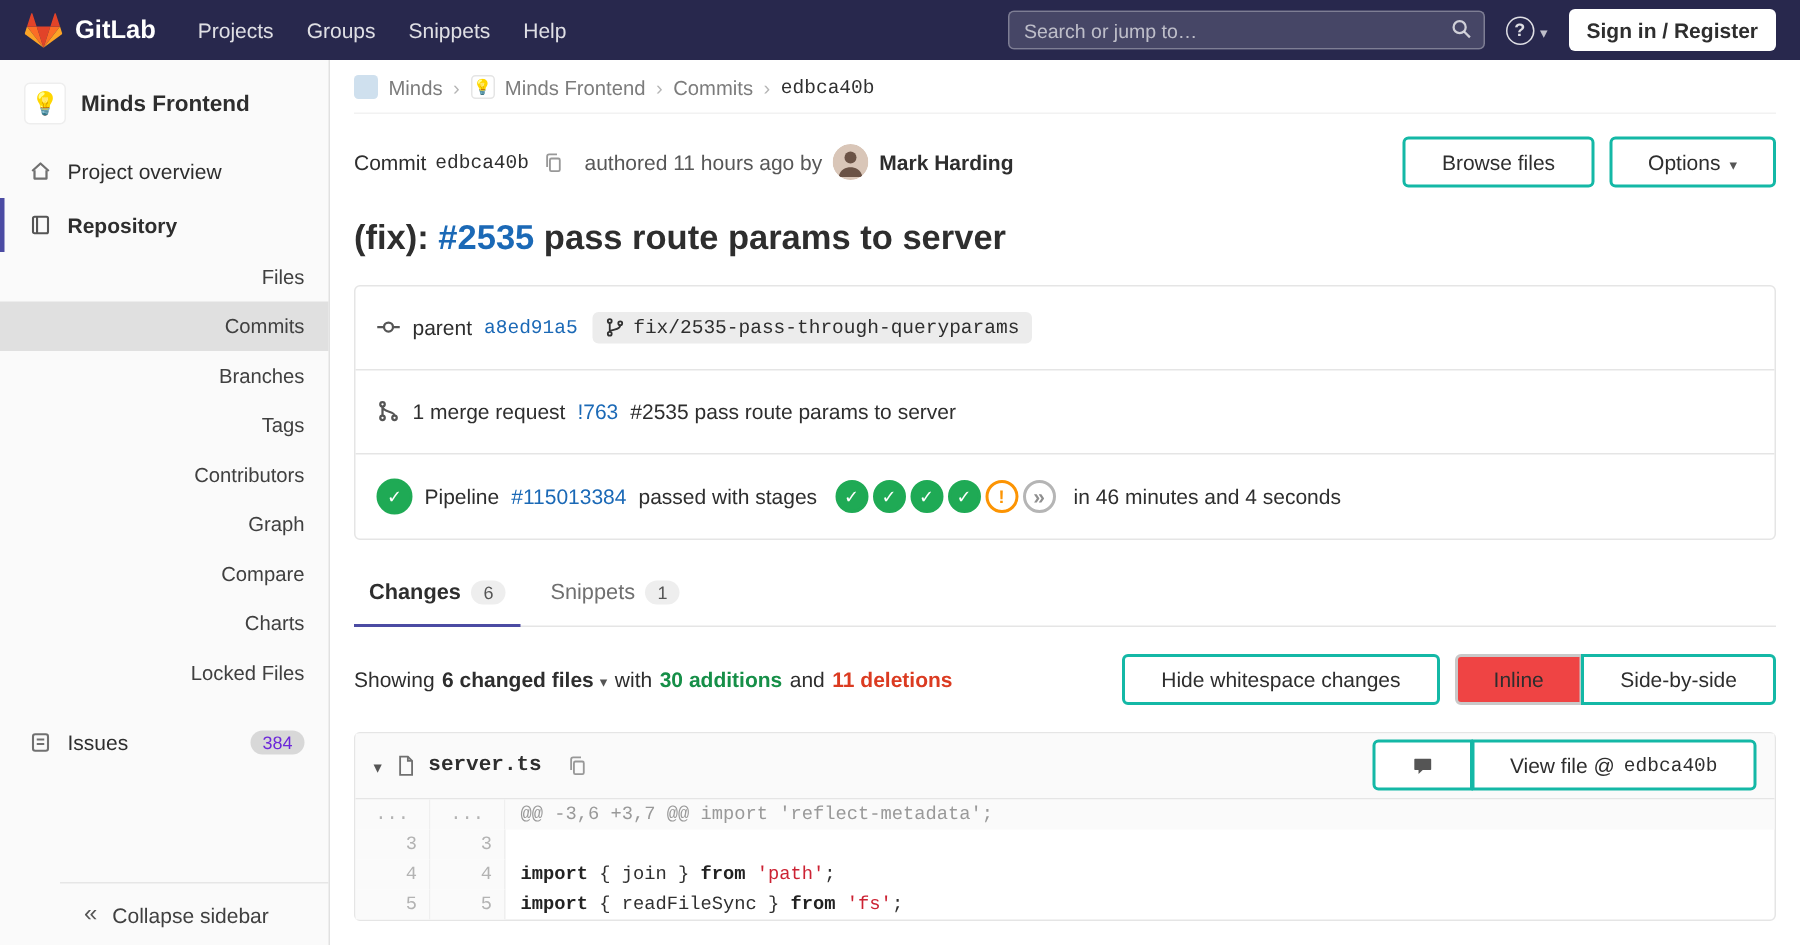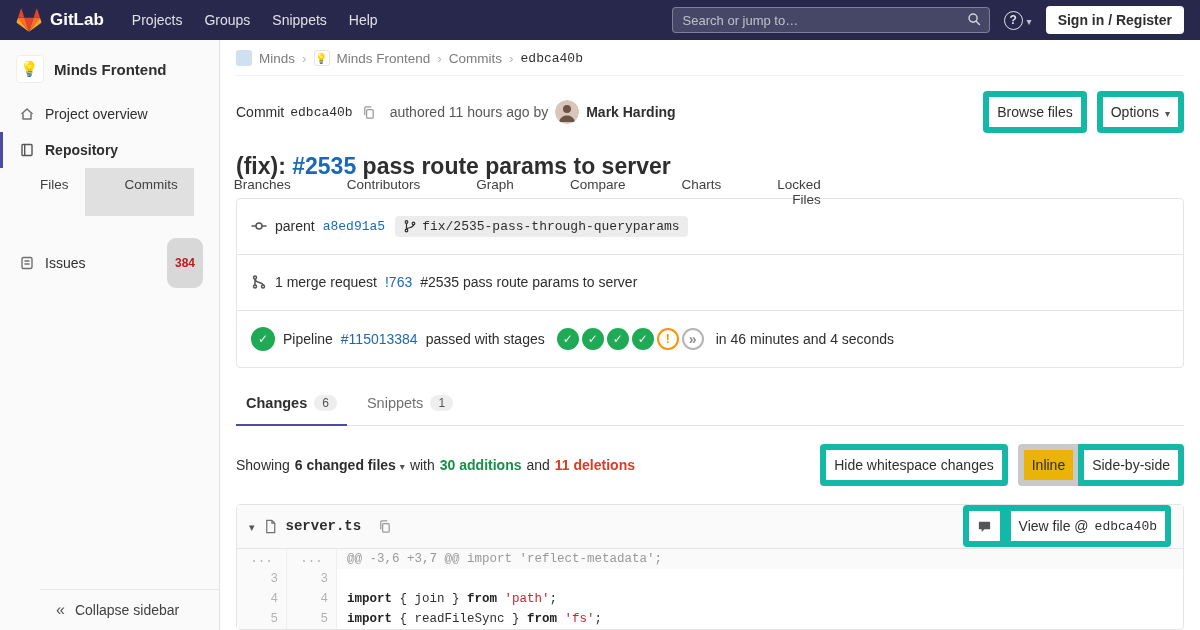--- a/index.html
+++ b/index.html
@@ -41,26 +41,26 @@
   .sidebar { position:fixed; top:40px; left:0; bottom:0; width:220px;
     background:#fafafa; border-right:1px solid #e1e1e1; display:flex; flex-direction:column; z-index:10; }
   .project-head { display:flex; align-items:center; gap:10px; padding:15px 16px 13px; }
   .project-avatar { width:28px; height:28px; border-radius:4px; background:#fff; border:1px solid #eee;
     display:flex; align-items:center; justify-content:center; font-size:15px; }
   .project-name { font-weight:bold; font-size:15px; color:#2e2e2e; }
   .side-item { display:flex; align-items:center; gap:10px; padding:10px 16px; color:#2e2e2e;
     font-size:14px; cursor:pointer; border-left:3px solid transparent; }
   .side-item .s-icon { width:16px; height:16px; flex:0 0 16px; }
   .side-item.section-active { border-left:3px solid #4b4ba3; font-weight:bold; }
-  .sub-items { display:flex; flex-direction:row;text-align:right; }
+  .sub-items { display:flex; flex-direction:column;text-align:right; }
   .sub-item { padding:9px 16px 9px 40px; font-size:13.5px; color:#404040; cursor:pointer; }
   .sub-item.active { background:#e0e0e0; }
   .issues-item { margin-top:12px; }
-  .count-badge { margin-left:auto; background:#d8d8d8; color:#b91c1c; border-radius:9px;
-    font-size:12px; padding:18px 8px; font-weight:bold; }
+  .count-badge { margin-left:auto; background:#d8d8d8; color:#6d28d9; border-radius:9px;
+    font-size:12px; padding:1px 8px; font-weight:normal; }
   .collapse-btn { margin-top:auto; border-top:1px solid #e6e6e6; padding:12px 16px;
     display:flex; align-items:center; gap:10px; font-size:14px; color:#404040; cursor:pointer;margin-left:40px; }
   .collapse-icon::after { content:"«"; font-size:16px; color:#555; line-height:1; }
 
   
   .main { margin:40px 0 0 220px; padding:0 16px; }
   .breadcrumbs { display:flex; align-items:center; gap:7px; padding:10px 0 9px;
     font-size:13.5px; color:#7c7c7c; border-bottom:1px solid #f2f2f2; }
   .crumb-sep::after { content:"›"; color:#b5b5b5; }
   .crumb-avatar { width:16px; height:16px; border-radius:3px; display:inline-flex;
@@ -70,22 +70,22 @@
   .crumb-current { color:#303030; }
 
   .commit-meta { display:flex; align-items:center; padding-top:15px; }
   .commit-label { font-size:14px; }
   .commit-sha { margin-left:6px; color:#2e2e2e; }
   .icon-btn { background:none; border:none; padding:0; margin-left:8px; cursor:pointer; display:inline-flex; }
   .authored { margin-left:14px; color:#575757; }
   .avatar-sm { width:24px; height:24px; border-radius:50%; overflow:hidden; margin:0 7px; flex:0 0 24px; }
   .author { font-weight:bold; }
   .meta-actions { margin-left:auto; display:flex; gap:10px; }
-  .btn { background:#fff; border:6px solid #14b8a6; border-radius:4px; color:#2e2e2e;
-    font-size:14px; padding:7px 8px; cursor:pointer; display:inline-flex; align-items:center; gap:6px;
+  .btn { background:#fff; border:2px solid #14b8a6; border-radius:4px; color:#2e2e2e;
+    font-size:14px; padding:7px 24px; cursor:pointer; display:inline-flex; align-items:center; gap:6px;
     font-family:"Liberation Sans","DejaVu Sans",sans-serif; white-space:nowrap; }
   .caret-d::after { content:"▾"; font-size:10px; color:#555; }
 
   .commit-title { font-size:23px; font-weight:bold; margin:19px 0 17px; line-height:1.25; }
   .commit-title .link { font-weight:bold; }
 
   .commit-box { border:1px solid #e5e5e5; border-radius:4px; }
   .box-row { display:flex; align-items:center; gap:8px; padding:0 14px; height:56px;
     border-bottom:1px solid #e5e5e5; }
   .box-row:last-child { border-bottom:none; }
@@ -111,21 +111,21 @@
 
   .diff-stats { display:flex; align-items:center; gap:5px; margin:18px 0; }
   .files-dd { font-weight:bold; cursor:pointer; display:inline-flex; align-items:center; gap:4px; }
   .add { color:#168f48; font-weight:bold; }
   .del { color:#db3b21; font-weight:bold; }
   .stats-actions { margin-left:auto; display:flex; align-items:center; }
   .btn-group { display:flex; margin-left:10px; }
   .btn-group .btn { border-radius:0; margin-left:-1px; }
   .btn-group .btn:first-child { border-radius:4px 0 0 4px; margin-left:0; }
   .btn-group .btn:last-child { border-radius:0 4px 4px 0; }
-  .btn.selected { background:#eab308; border-color:#c9c9c9; }
+  .btn.selected { background:#ef4444; border-color:#c9c9c9; }
 
   .diff-file { border:1px solid #e5e5e5; border-radius:4px; }
   .diff-header { display:flex; align-items:center; gap:8px; padding:6px 12px;
     background:#fafafa; border-bottom:1px solid #e5e5e5; height:44px; }
   .collapse-caret::after { content:"▾"; font-size:11px; color:#555; }
   .file-name { font-weight:bold; font-size:14px; }
   .file-actions { margin-left:auto; }
 
   .diff-grid { display:grid; grid-template-columns:50px 50px 1fr;
     font-family:"Liberation Mono","DejaVu Sans Mono",monospace; font-size:12.5px; line-height:20px; }
@@ -197,20 +197,21 @@
         <rect x="3" y="2.5" width="10" height="11" rx="1"></rect>
           <path d="M5.7 2.5v11"></path>
       </g>
     </svg>
     <span>Repository</span>
   </div>
   <nav class="sub-items">
     <a class="sub-item">Files</a>
     <a class="sub-item active">Commits</a>
     <a class="sub-item">Branches</a>
+    <a class="sub-item">Tags</a>
     <a class="sub-item">Contributors</a>
     <a class="sub-item">Graph</a>
     <a class="sub-item">Compare</a>
     <a class="sub-item">Charts</a>
     <a class="sub-item">Locked Files</a>
   </nav>
   <div class="side-item issues-item">
     <svg class="s-icon" viewBox="0 0 16 16">
       <g stroke="#707070" stroke-width="1.4" fill="none">
         <rect x="3" y="2.5" width="10" height="11" rx="1.5"></rect>

